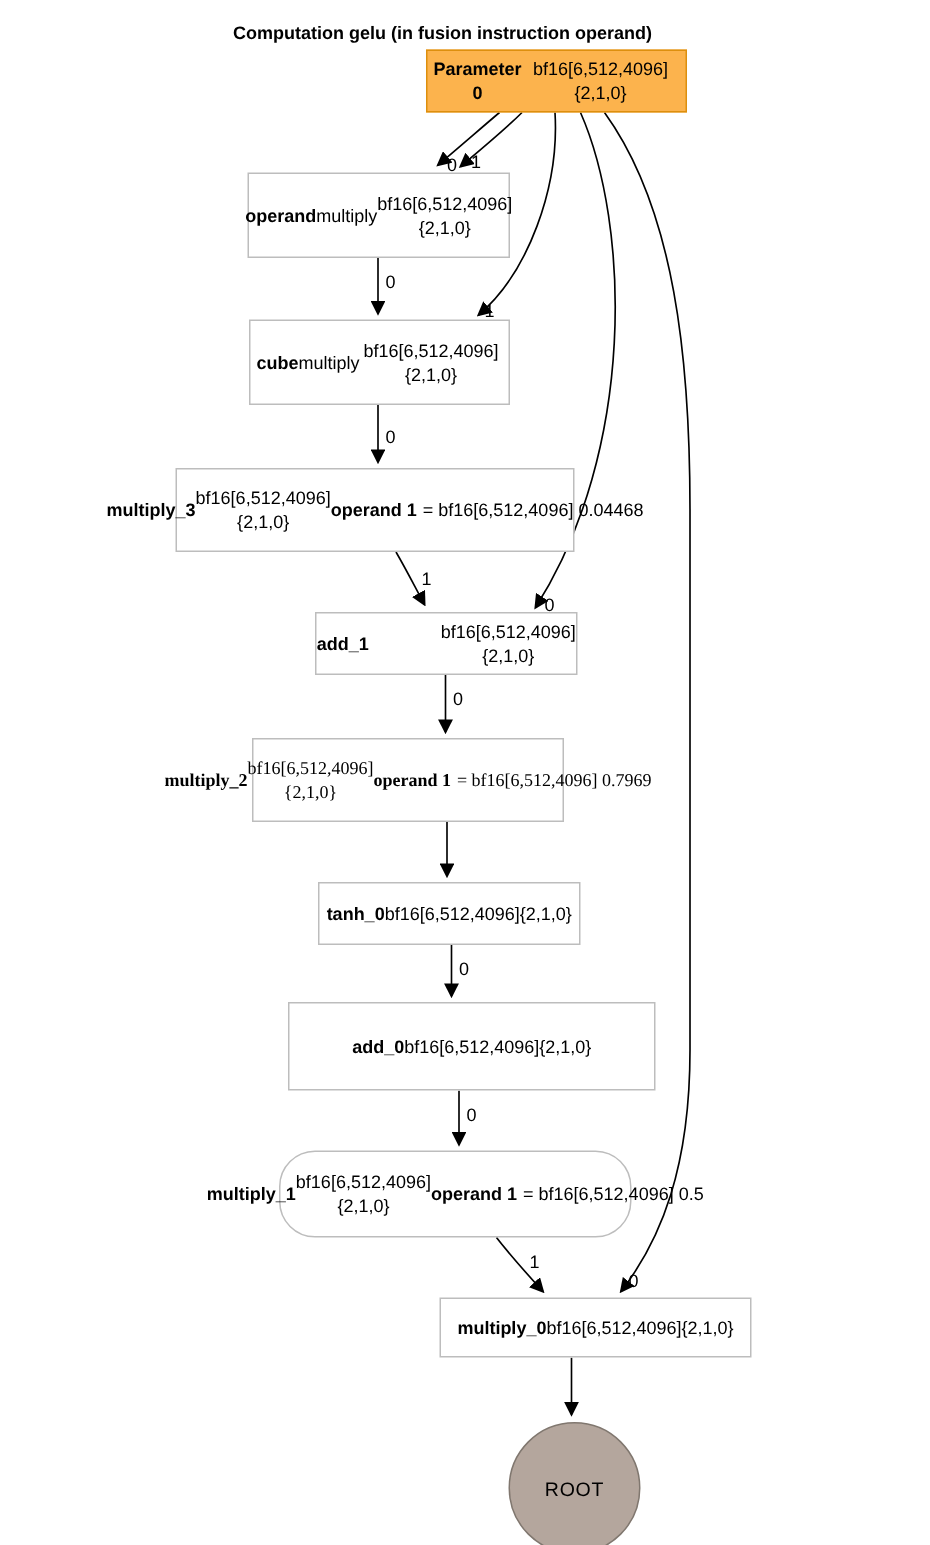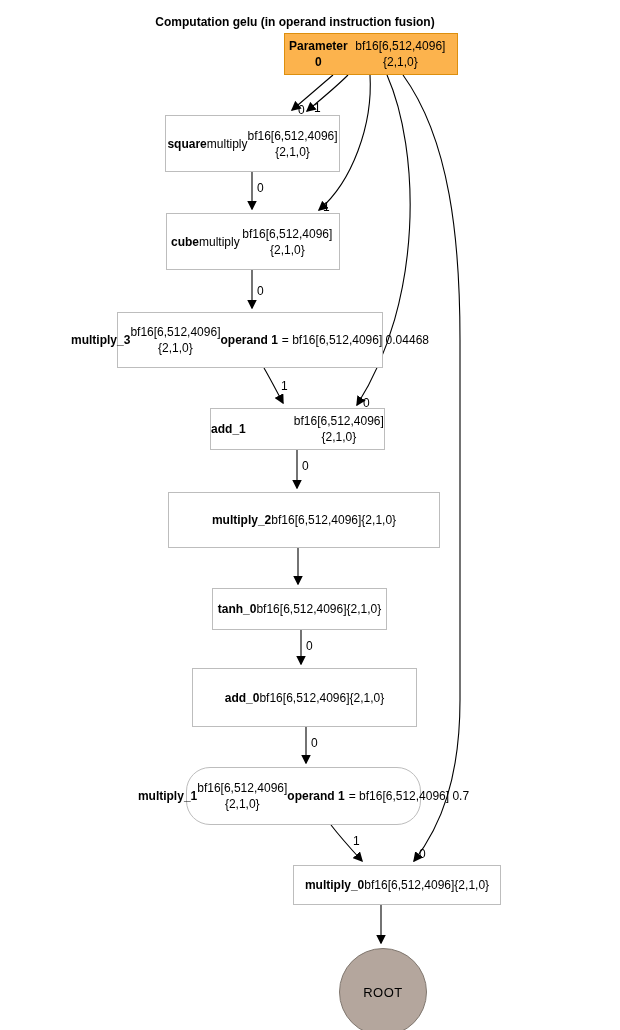--- a/index.html
+++ b/index.html
@@ -61,29 +61,29 @@
       <path d="M297,450 L297,488" marker-end="url(#arrow)"></path>
       <path d="M298,548 L298,584" marker-end="url(#arrow)"></path>
       <path d="M301,630 L301,664" marker-end="url(#arrow)"></path>
       <path d="M306,727 L306,763" marker-end="url(#arrow)"></path>
       <path d="M331,825 C341,838 352,850 362,861" marker-end="url(#arrow)"></path>
       <path d="M403,75 C450,140 460,240 460,340 L460,700 C460,778 441,826 414,861" marker-end="url(#arrow)"></path>
       <path d="M381,905 L381,943" marker-end="url(#arrow)"></path>
     </g>
   </svg>
 
-  <div class="graph-title">Computation gelu (in operand instruction fusion)</div>
+  <div class="graph-title">Computation gelu (in fusion instruction operand)</div>
 
   <div class="node param" style="left:284px;top:33px;width:174px;height:42px;">
     <div class="title">Parameter 0</div>
     <div>bf16[6,512,4096]{2,1,0}</div>
   </div>
 
   <div class="node" style="left:165px;top:115px;width:175px;height:57px;">
-    <div class="title">square</div>
+    <div class="title">operand</div>
     <div>multiply</div>
     <div>bf16[6,512,4096]{2,1,0}</div>
   </div>
 
   <div class="node" style="left:166px;top:213px;width:174px;height:57px;">
     <div class="title">cube</div>
     <div>multiply</div>
     <div>bf16[6,512,4096]{2,1,0}</div>
   </div>
 
@@ -91,39 +91,40 @@
     <div class="title">multiply_3</div>
     <div>bf16[6,512,4096]{2,1,0}</div>
     <div class="operand"><span class="op-label">operand 1</span><span class="op-val">= bf16[6,512,4096] 0.04468</span></div>
   </div>
 
   <div class="node" style="left:210px;top:408px;width:175px;height:42px;gap:48px;">
     <div class="title">add_1</div>
     <div>bf16[6,512,4096]{2,1,0}</div>
   </div>
 
-  <div class="node" style="left:168px;top:492px;width:272px;height:56px;">
+  <div class="node" style="left:168px;top:492px;width:208px;height:56px;font-family:Liberation Serif, serif;">
     <div class="title">multiply_2</div>
     <div>bf16[6,512,4096]{2,1,0}</div>
+    <div class="operand"><span class="op-label">operand 1</span><span class="op-val">= bf16[6,512,4096] 0.7969</span></div>
   </div>
 
   <div class="node" style="left:212px;top:588px;width:175px;height:42px;">
     <div class="title">tanh_0</div>
     <div>bf16[6,512,4096]{2,1,0}</div>
   </div>
 
-  <div class="node" style="left:192px;top:668px;width:225px;height:59px;">
+  <div class="node" style="left:192px;top:668px;width:245px;height:59px;">
     <div class="title">add_0</div>
     <div>bf16[6,512,4096]{2,1,0}</div>
   </div>
 
   <div class="node" style="left:186px;top:767px;width:235px;height:58px;border-radius:24px;">
     <div class="title">multiply_1</div>
     <div>bf16[6,512,4096]{2,1,0}</div>
-    <div class="operand"><span class="op-label">operand 1</span><span class="op-val">= bf16[6,512,4096] 0.7</span></div>
+    <div class="operand"><span class="op-label">operand 1</span><span class="op-val">= bf16[6,512,4096] 0.5</span></div>
   </div>
 
   <div class="node" style="left:293px;top:865px;width:208px;height:40px;">
     <div class="title">multiply_0</div>
     <div>bf16[6,512,4096]{2,1,0}</div>
   </div>
 
   <div class="root-node" style="left:339px;top:948px;width:86px;height:86px;">
     <span>ROOT</span>
   </div>

